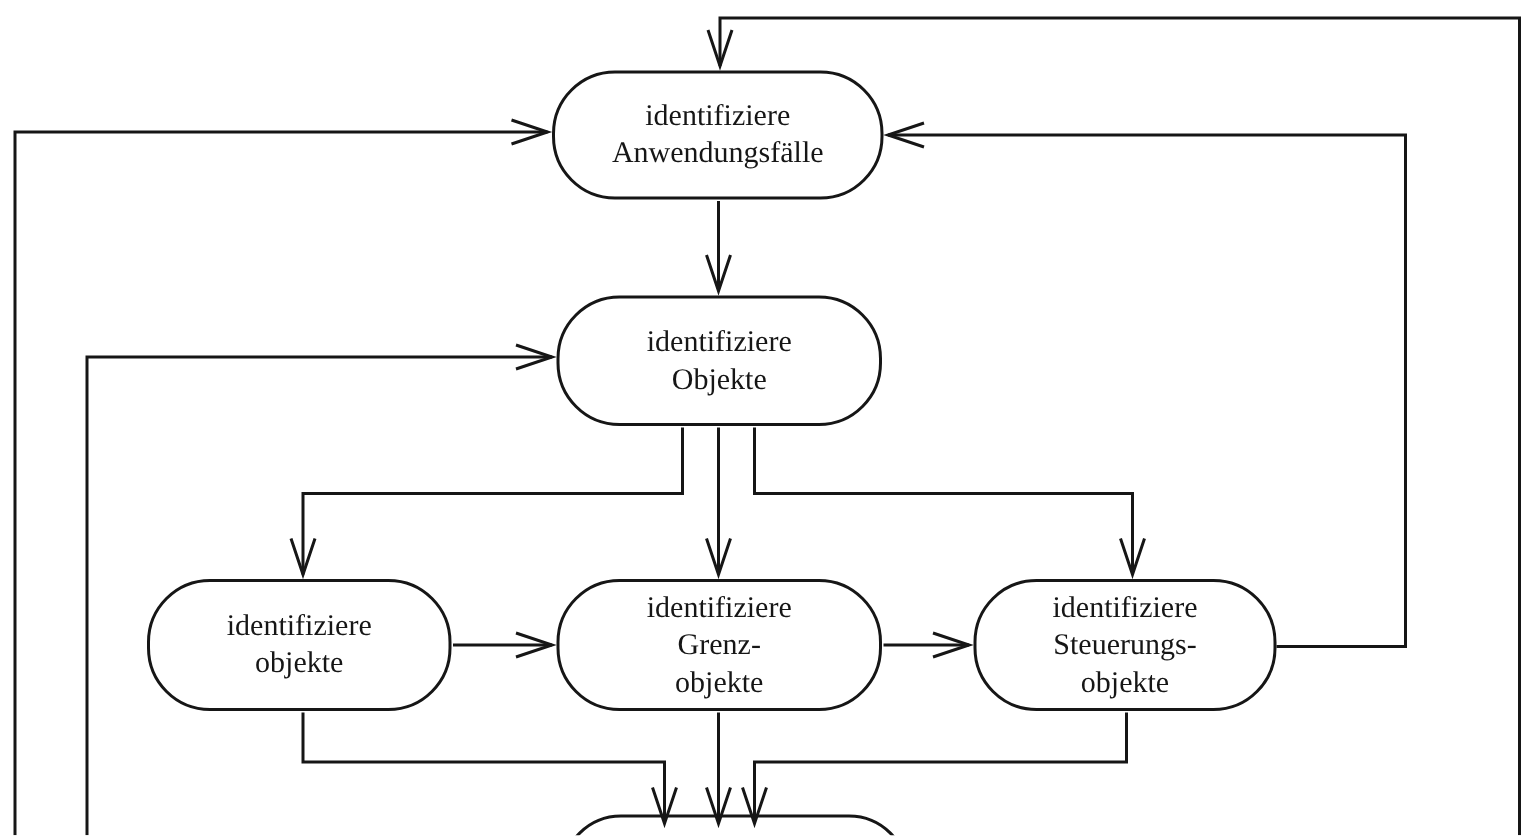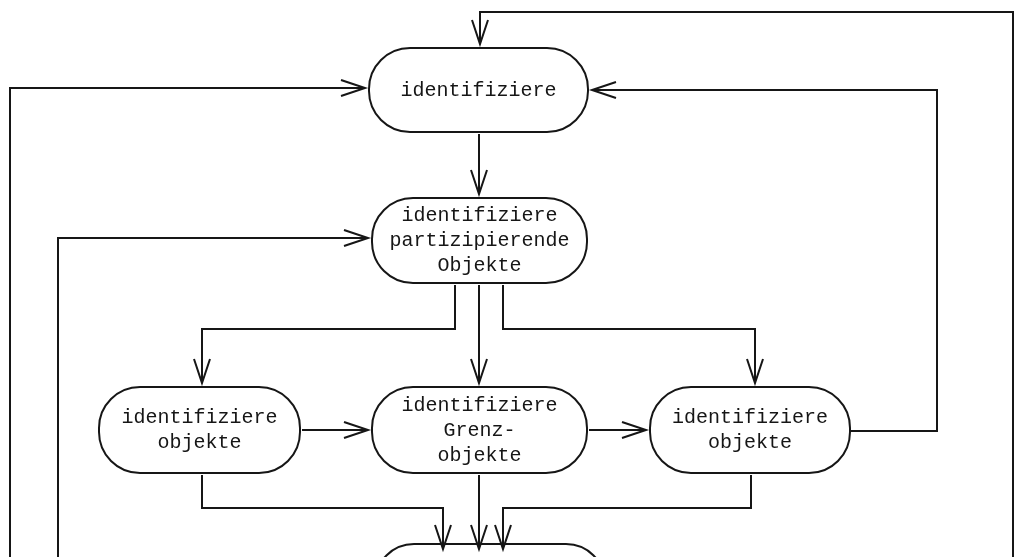--- a/index.html
+++ b/index.html
@@ -18,21 +18,21 @@
     position: absolute;
     box-sizing: border-box;
     border: 2px solid #161616;
     border-radius: 42px;
     background: #ffffff;
     display: flex;
     flex-direction: column;
     align-items: center;
     justify-content: center;
     text-align: center;
-    font-family: Liberation Mono, monospace;
+    font-family: Liberation Serif, serif;
     font-size: 20px;
     line-height: 25px;
     color: #161616;
     white-space: nowrap;
   }
   .node span { display: block; }
 
   #n-anwendungsfaelle { left: 368px; top: 47px;  width: 221px; height: 86px; }
   #n-partizipierende  { left: 371px; top: 197px; width: 217px; height: 87px; }
   #n-entitaets        { left: 98px;  top: 386px; width: 203px; height: 88px; }
@@ -53,41 +53,42 @@
     marker-end: url(#ah);
   }
 </style>
 </head>
 <body>
 
 <div id="stage">
 
   <div class="node" id="n-anwendungsfaelle">
     <span>identifiziere</span>
+    <span>Anwendungsfälle</span>
   </div>
 
   <div class="node" id="n-partizipierende">
     <span>identifiziere</span>
-    <span>partizipierende</span>
     <span>Objekte</span>
   </div>
 
   <div class="node" id="n-entitaets">
     <span>identifiziere</span>
     <span>objekte</span>
   </div>
 
   <div class="node" id="n-grenz">
     <span>identifiziere</span>
     <span>Grenz-</span>
     <span>objekte</span>
   </div>
 
   <div class="node" id="n-steuerungs">
     <span>identifiziere</span>
+    <span>Steuerungs-</span>
     <span>objekte</span>
   </div>
 
   <div class="node" id="n-bottom"></div>
 
   <svg class="wires" width="1024" height="557" viewBox="0 0 1024 557">
     <defs>
       <marker id="ah" markerUnits="userSpaceOnUse" markerWidth="30" markerHeight="22" refX="26" refY="10" orient="auto">
         <path d="M2,2 L26,10 L2,18" fill="none" stroke="#161616" stroke-width="2"></path>
       </marker>

